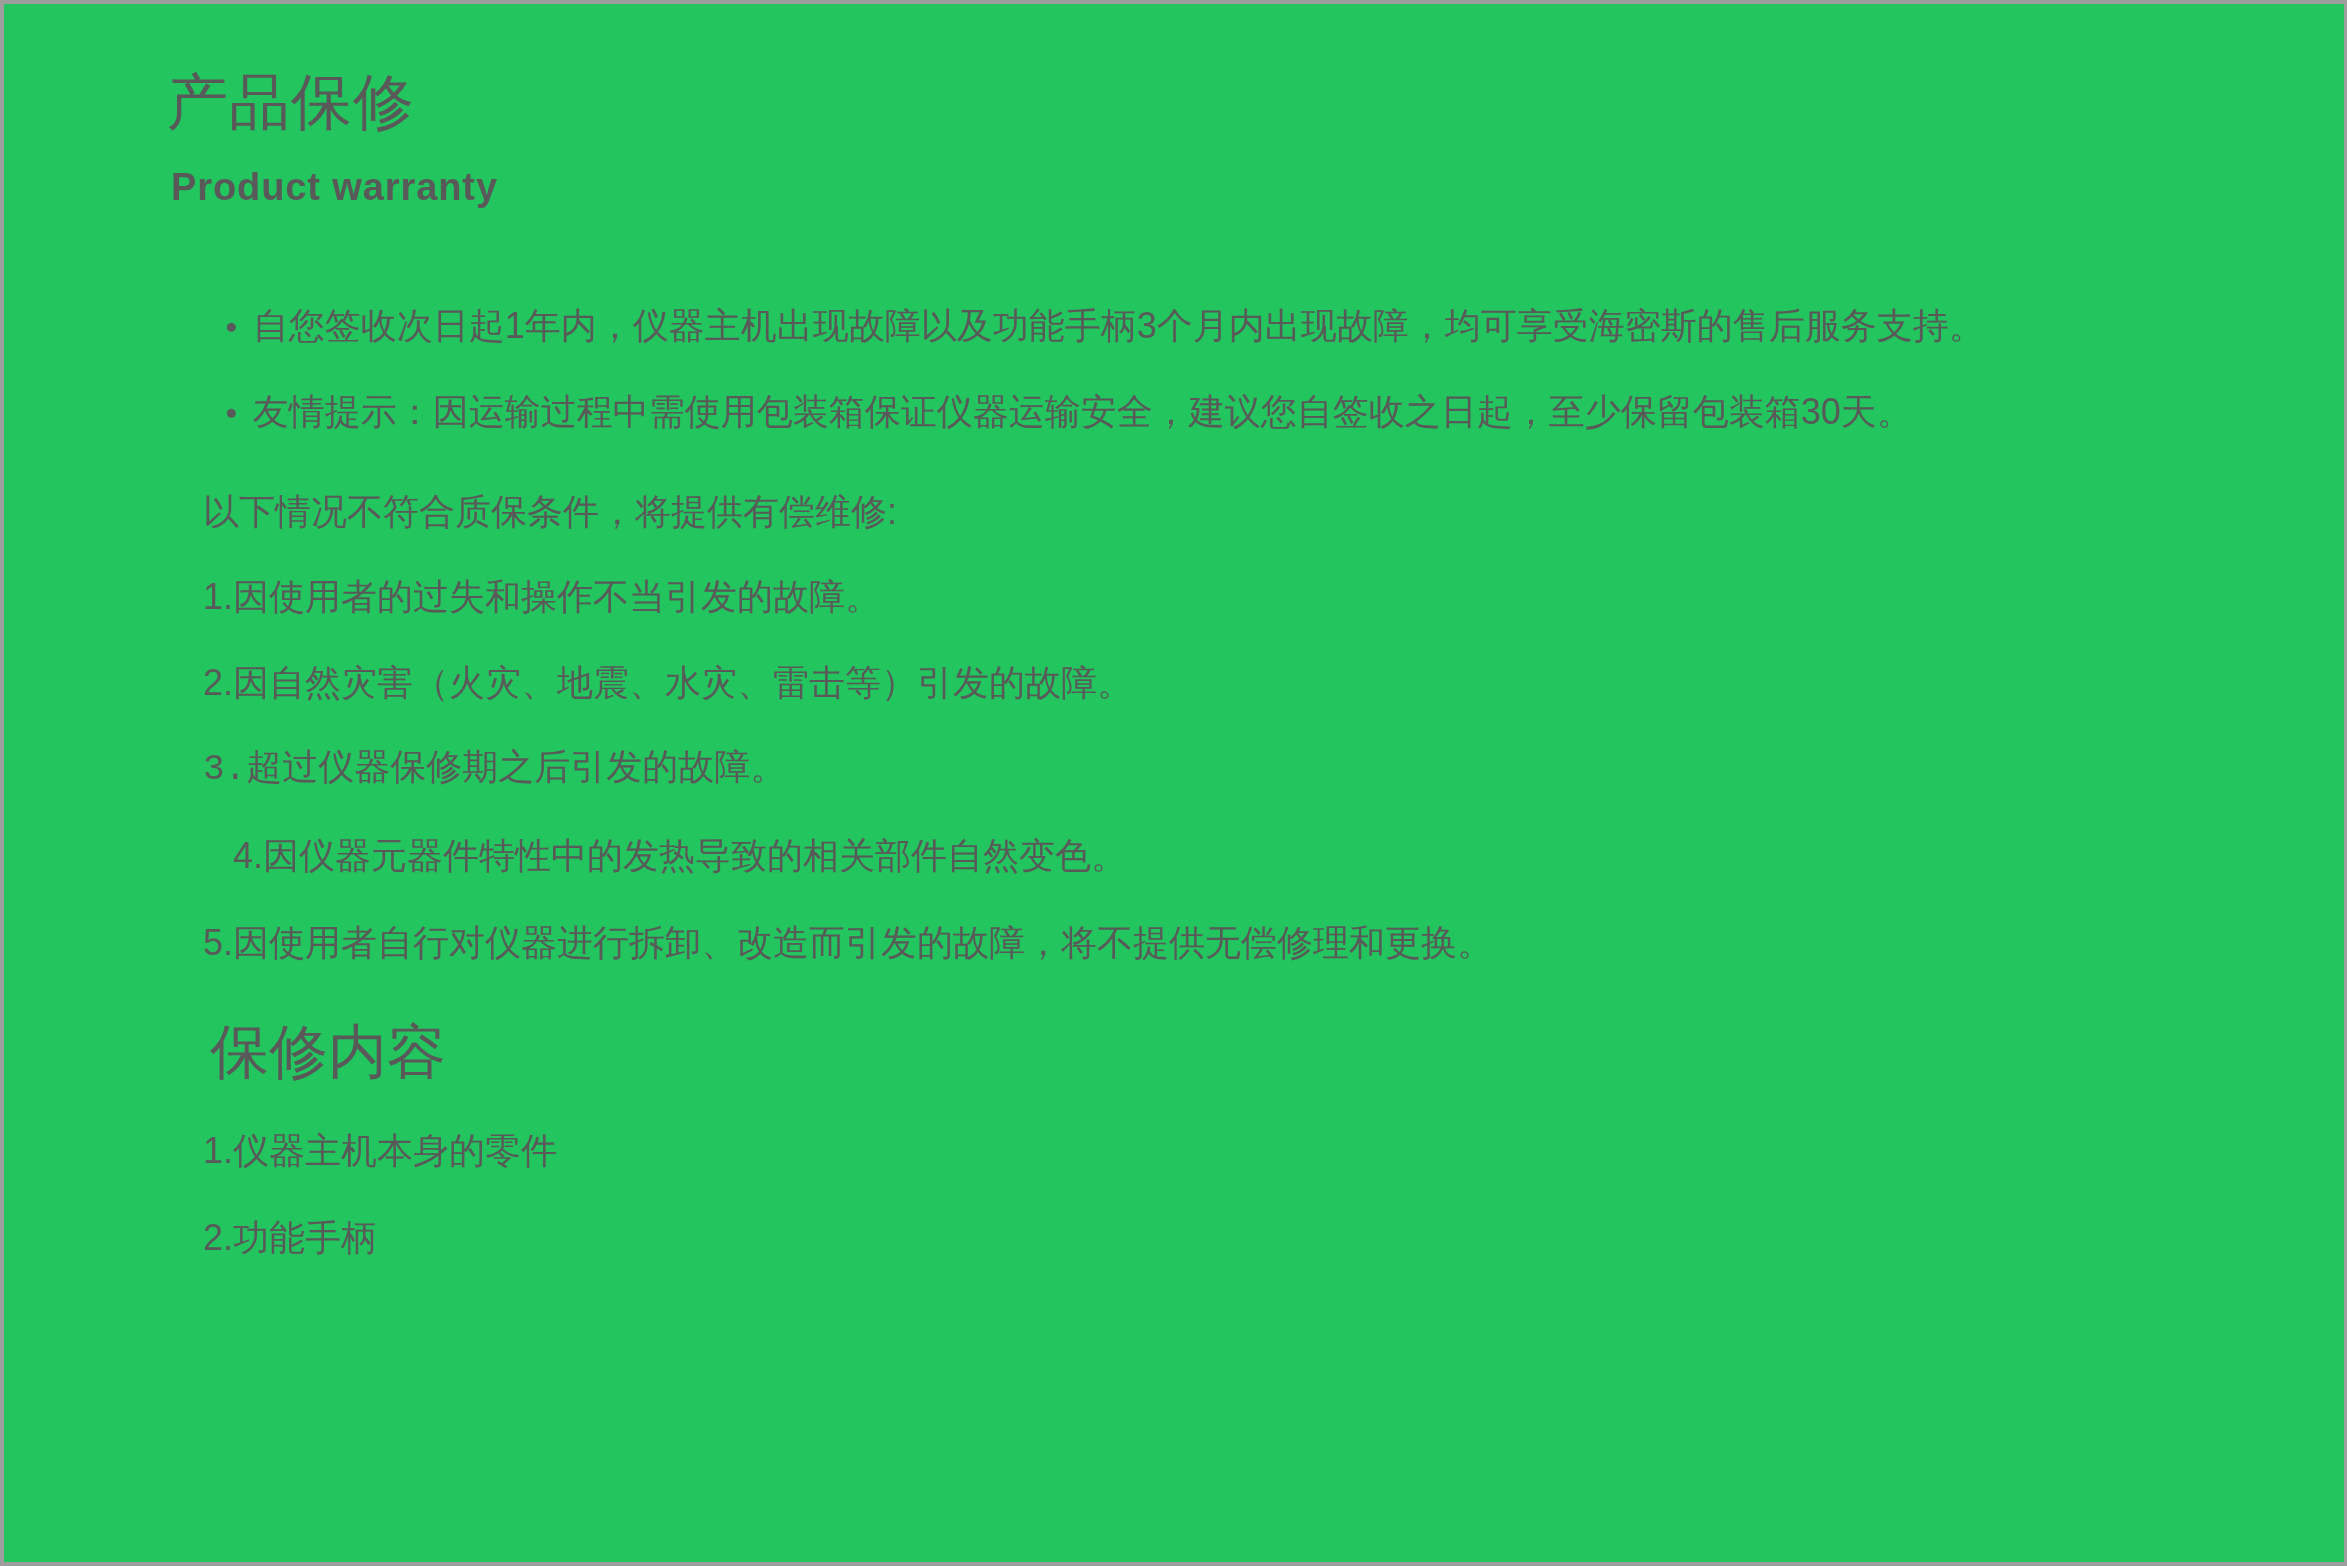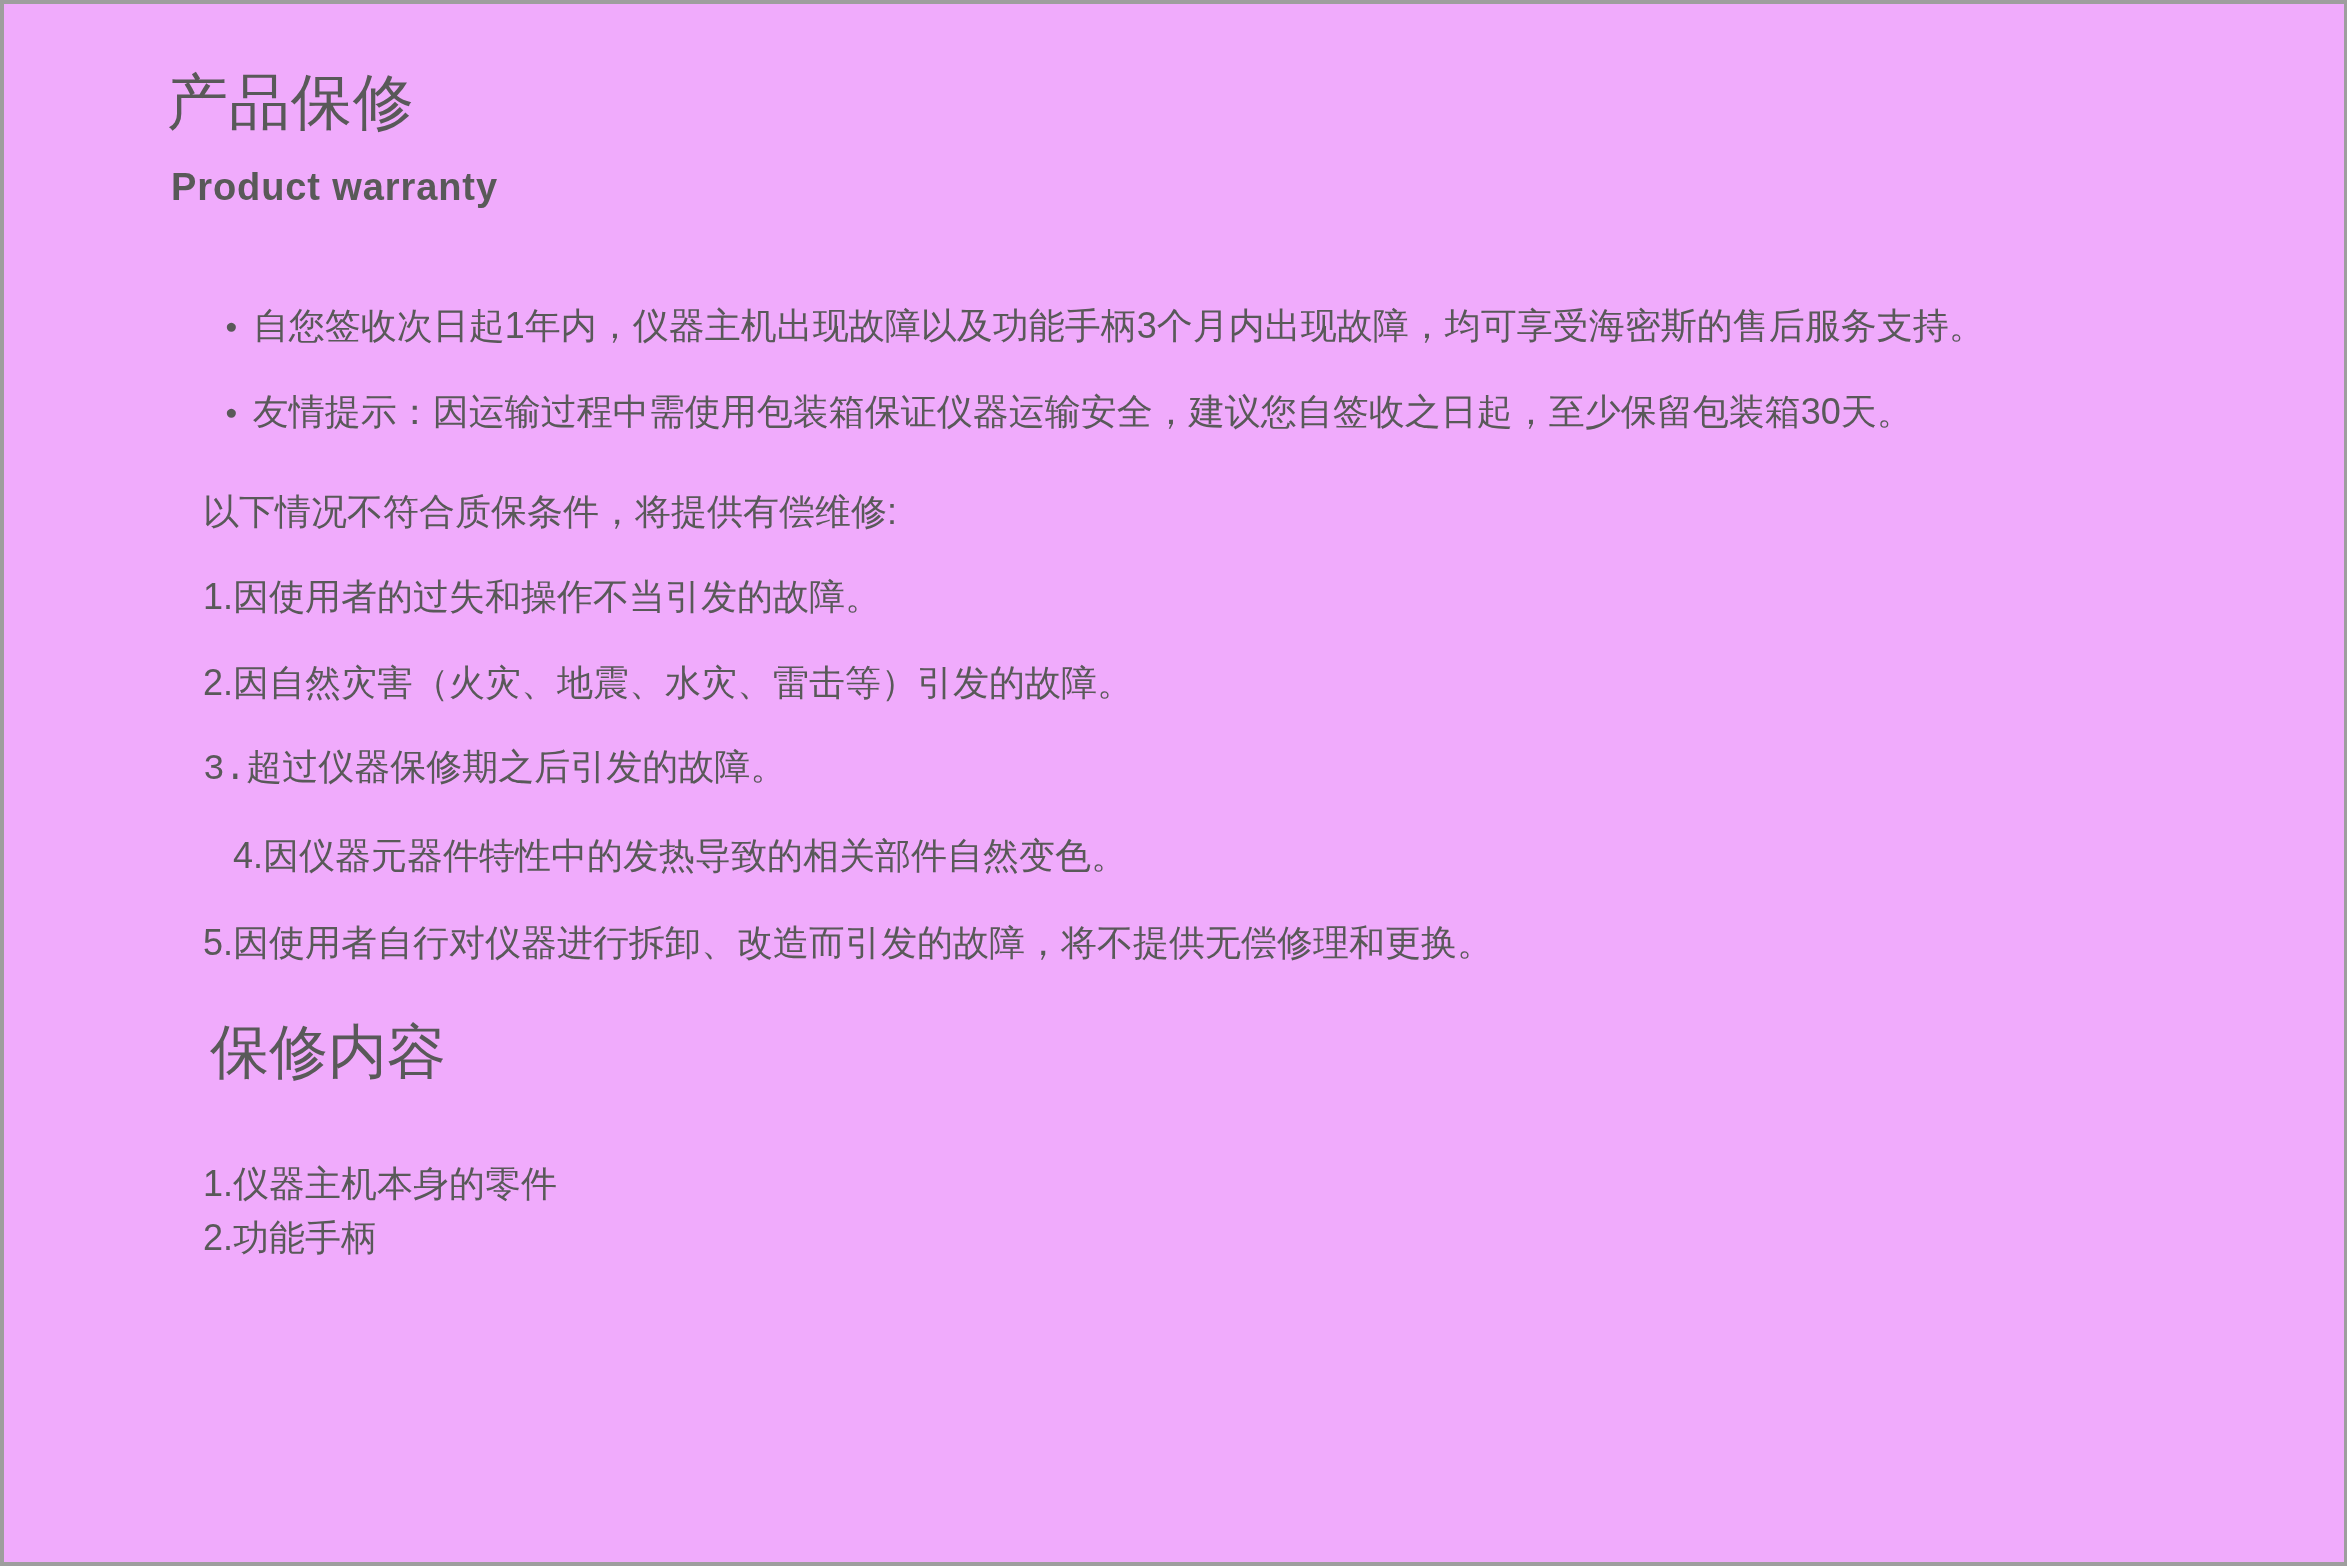--- a/index.html
+++ b/index.html
@@ -5,21 +5,21 @@
     html, body {
       margin: 0;
       padding: 0;
       background: #ffffff;
     }
     .page {
       position: relative;
       width: 2348px;
       height: 1566px;
       box-sizing: border-box;
-      background: #f0abfc;
+      background: #22c55e;
       border: 4.7px solid #9e9e9e;
       font-family: "Liberation Sans", sans-serif;
       color: #595959;
       overflow: hidden;
     }
     .title {
       position: absolute;
       left: 163px;
       top: 62px;
       font-size: 61px;
@@ -73,21 +73,21 @@
     
     #note-0 { top: 300px; }
     #note-1 { top: 386px; }
     #cond-intro { top: 486px; }
     #cond-0 { top: 571px; }
     #cond-1 { top: 657px; text-align: center; }
     #cond-2 { top: 744px; font-family: Liberation Mono, monospace; }
     #cond-3 { top: 830px; margin-left: 30px; }
     #cond-4 { top: 917px; text-align: center; }
     #coverage-heading { top: 1018px; }
-    #cov-0 { top: 1125px; margin-top: 33px; }
+    #cov-0 { top: 1125px; }
     #cov-1 { top: 1212px; }
   </style>
 </head>
 <body>
 
 <div class="page">
 
   <div class="title">产品保修</div>
 
   <div class="subtitle">Product warranty</div>

